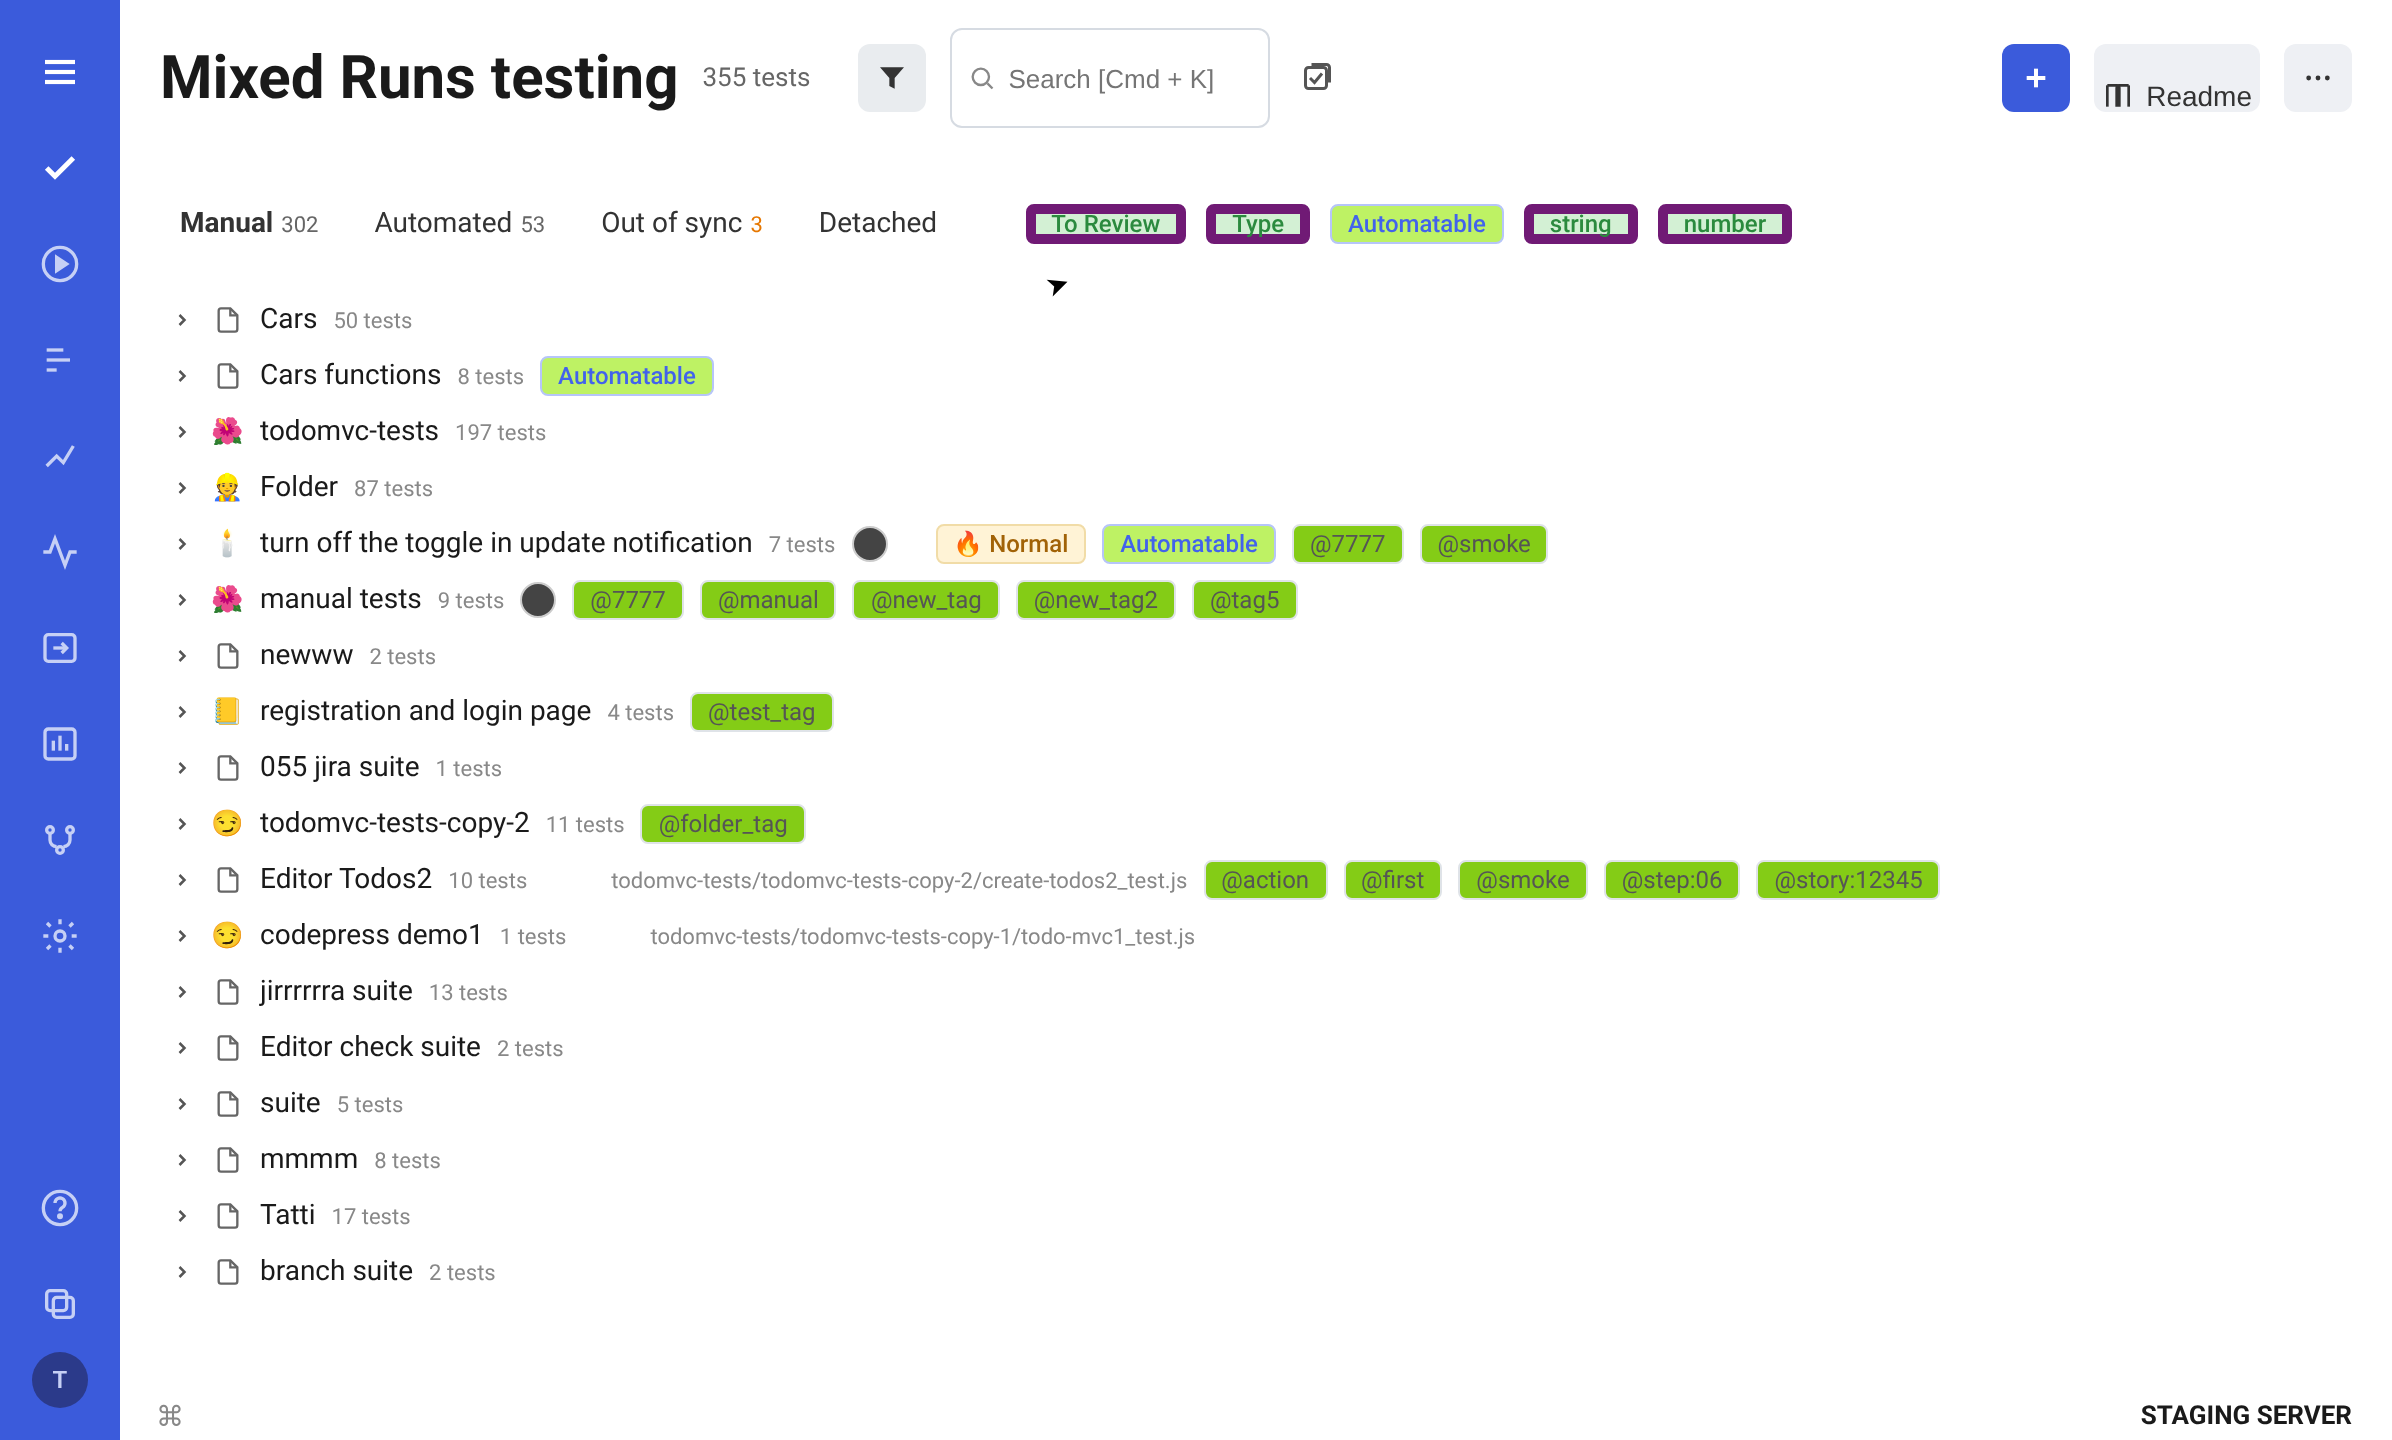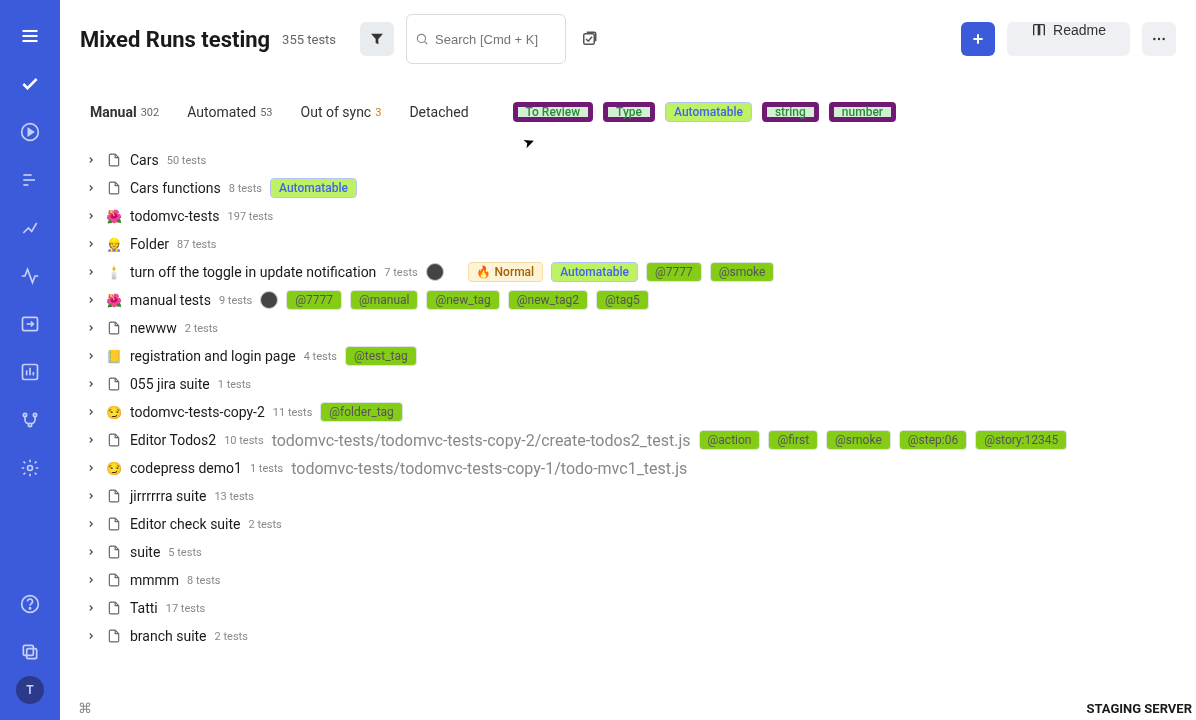--- a/index.html
+++ b/index.html
@@ -52,21 +52,21 @@
     display: flex;
     flex-direction: column;
     padding: 14px 20px 0 20px;
   }
   .header-row {
     display: flex;
     align-items: center;
     gap: 12px;
   }
   .page-title {
-    font-size: 22px;
+    font-size: 30px;
     font-weight: 700;
   }
   .tests-count-top {
     font-size: 13px;
     color: #666;
   }
   .filter-btn {
     width: 34px; height: 34px;
     border: none;
     background: #e9ecef;
@@ -117,23 +117,23 @@
     align-items: center;
     justify-content: center;
     cursor: pointer;
   }
   .readme-btn {
     height: 34px;
     background: #eef0f4;
     border: none;
     border-radius: 6px;
     display: flex;
-    align-items: flex-start;
+    align-items: flex-end;
     gap: 6px;
-    padding: 0 24px;
+    padding: 0 4px;
     color: #333;
     font-size: 14px;
     cursor: pointer;
   }
   .more-btn {
     width: 34px; height: 34px;
     background: #eef0f4;
     border: none;
     border-radius: 6px;
     color: #333;
@@ -200,30 +200,30 @@
     width: 16px; height: 16px;
     color: #666;
     display: flex;
     align-items: center;
     justify-content: center;
     font-size: 14px;
   }
   .row-icon.emoji { font-size: 13px; }
   .row-name { color: #1a1a1a; }
   .tests-small { font-size: 11px; color: #888; }
-  .path-small { font-size: 16px; color: #888; }
+  .path-small { font-size: 11px; color: #888; margin-left: 34px; }
   .avatar-s {
     width: 18px; height: 18px;
     border-radius: 50%;
     background: #444;
     border: 1px solid #ccc;
   }
   .staging {
     position: absolute;
-    right: 4px;
+    right: 20px;
     bottom: 4px;
     font-weight: 700;
     font-size: 13px;
     color: #1a1a1a;
   }
   .cmd-key {
     position: absolute;
     left: 78px;
     bottom: 2px;
     width: 24px; height: 18px;

